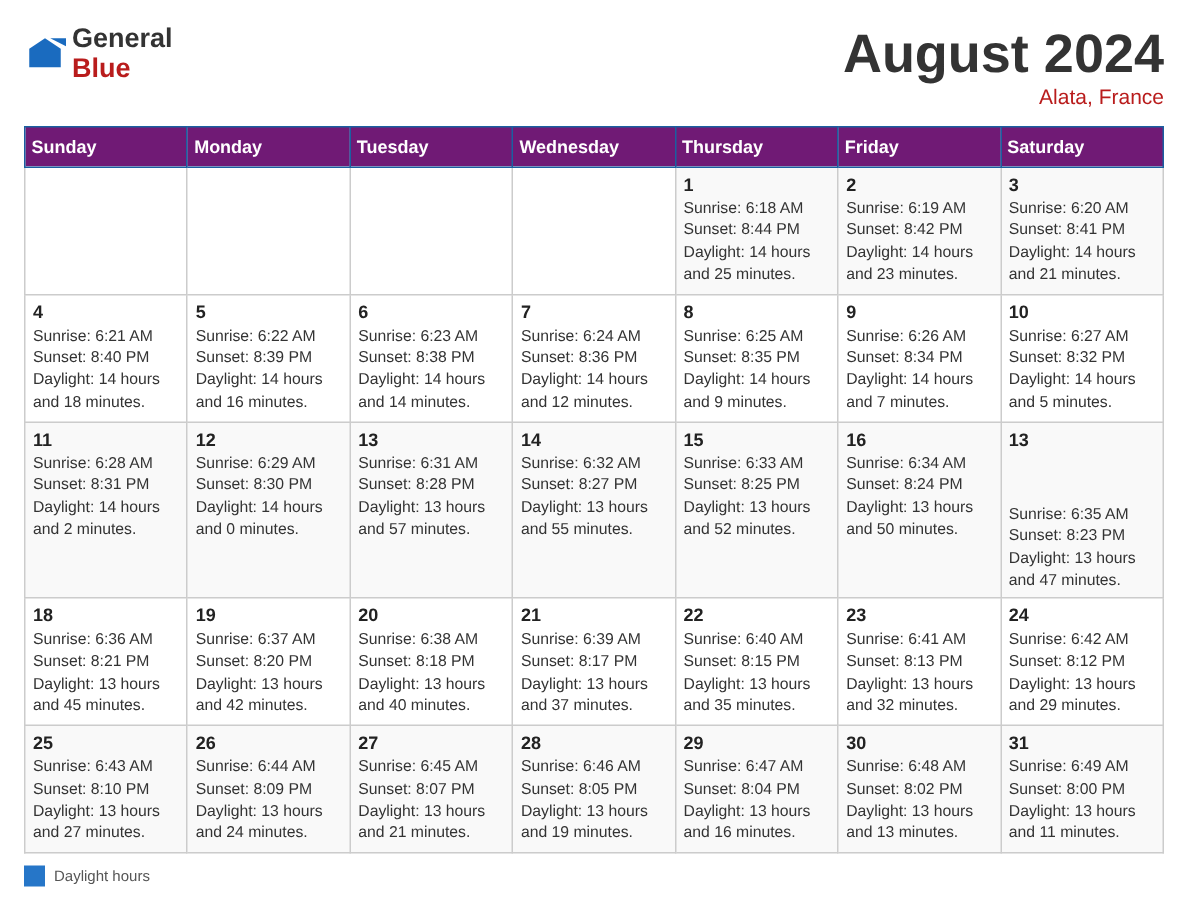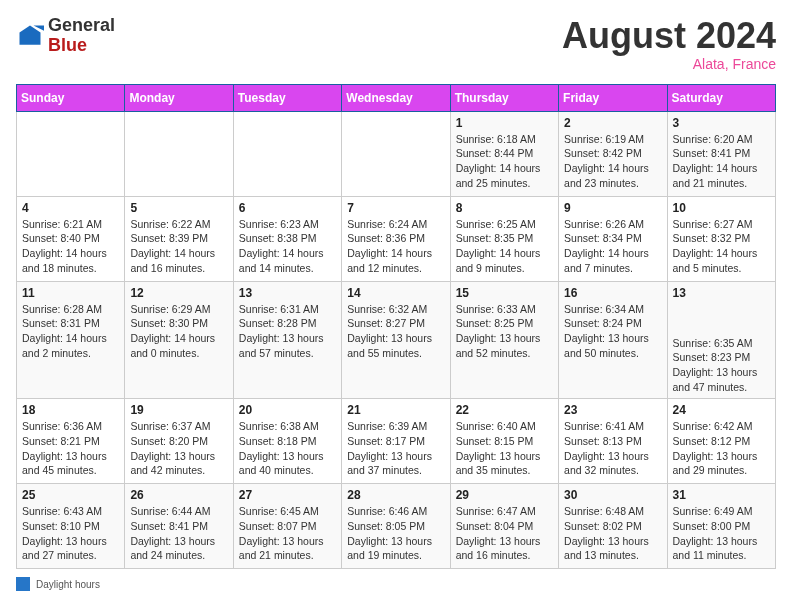--- a/index.html
+++ b/index.html
@@ -36,29 +36,29 @@
       text-align: right;
     }
     .month-year {
       font-size: 36px;
       font-weight: bold;
       color: #333;
       line-height: 1.1;
     }
     .location {
       font-size: 14px;
-      color: #ec4899;
+      color: #b91c1c;
     }
     table {
       width: 100%;
       border-collapse: collapse;
       font-size: 11px;
     }
     thead th {
-      background-color: #d946ef;
+      background-color: #701a75;
       color: #fff;
       padding: 6px 4px;
       text-align: left;
       font-weight: bold;
       font-size: 12px;
       border: 1px solid #1a5fa0;
     }
     tbody td {
       border: 1px solid #ccc;
       vertical-align: top;
@@ -293,21 +293,21 @@
       <tr>
         <td>
           <span class="day-number">25</span>
           <div class="day-info" style="white-space: pre-line;">Sunrise: 6:43 AM
 Sunset: 8:10 PM
 Daylight: 13 hours and 27 minutes.</div>
         </td>
         <td>
           <span class="day-number">26</span>
           <div class="day-info" style="white-space: pre-line;">Sunrise: 6:44 AM
-Sunset: 8:41 PM
+Sunset: 8:09 PM
 Daylight: 13 hours and 24 minutes.</div>
         </td>
         <td>
           <span class="day-number">27</span>
           <div class="day-info" style="white-space: pre-line;">Sunrise: 6:45 AM
 Sunset: 8:07 PM
 Daylight: 13 hours and 21 minutes.</div>
         </td>
         <td>
           <span class="day-number">28</span>

